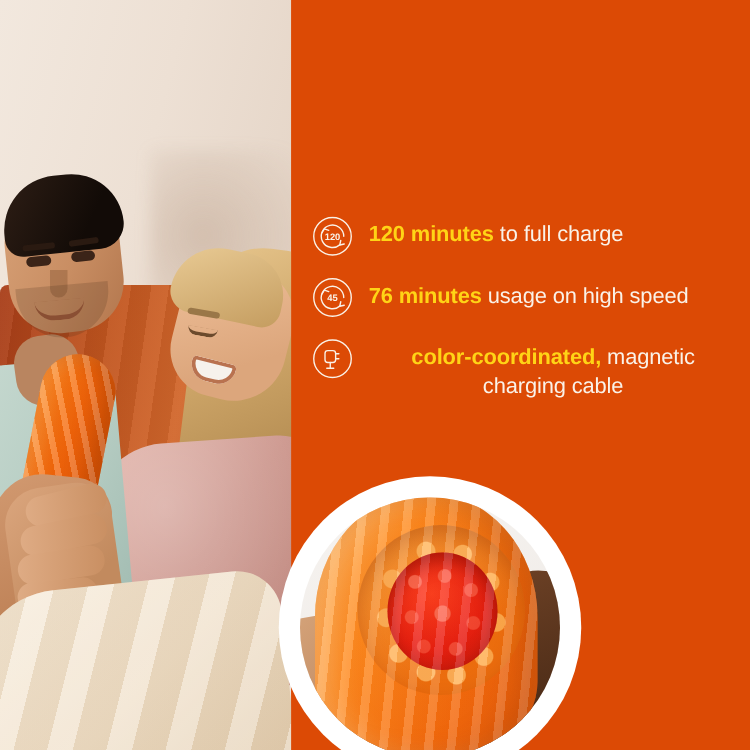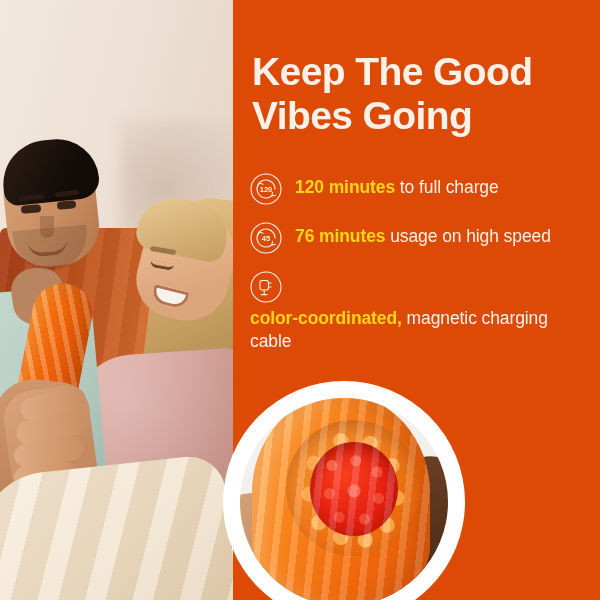--- a/index.html
+++ b/index.html
@@ -129,28 +129,28 @@
   .panel { position:absolute; left:233px; top:0; width:367px; height:600px; background:#DC4A05; }
 
   .headline {
     position:absolute; left:252px; top:50px; width:330px;
     color:#FAF2E8; font-size:39px; line-height:1.12; font-weight:700;
     letter-spacing:-0.6px;
   }
 
   .bullets { position:absolute; left:250px; top:172px; width:340px; }
   .bullet { display:flex; align-items:flex-start; margin-bottom:16px; }
-  .bullet:last-child{ margin-bottom:16px;flex-direction:column; }
+  .bullet:last-child{ margin-bottom:16px; }
 
   .b-icon { flex:0 0 32px; width:32px; height:32px; margin-right:13px; margin-top:1px; }
   .b-icon svg { display:block; width:32px; height:32px; }
 
   .b-text {
     color:#FAF2E8; font-size:17.5px; line-height:1.32;
-    padding-top:4px; letter-spacing:-0.1px;
+    padding-top:4px; letter-spacing:-0.1px;text-align:center;
   }
   .hl { color:#FFD416; font-weight:700; }
 
   
   .inset {
     position:absolute; left:232px; top:390px; width:224px; height:224px;
     border-radius:50%; overflow:hidden; background:#FFFFFF;
     box-shadow:0 0 0 9px #FFFFFF;
   }
   .inset-photo{
@@ -257,24 +257,20 @@
     <div class="finger" style="left:20px;top:392px;width:66px;height:24px;transform:rotate(-14deg);"></div>
     <div class="finger" style="left:16px;top:416px;width:70px;height:24px;transform:rotate(-12deg);"></div>
     <div class="finger" style="left:14px;top:440px;width:70px;height:24px;transform:rotate(-9deg);"></div>
     <div class="finger" style="left:14px;top:464px;width:64px;height:23px;transform:rotate(-6deg);"></div>
 
     <div class="blanket"></div>
   </div>
 
   <div class="panel"></div>
 
-  <h1 class="headline">
-    <span>Keep The Good</span><br>
-    <span>Vibes Going</span>
-  </h1>
 
   <div class="bullets">
 
     <div class="bullet">
       <span class="b-icon">
         <svg viewBox="0 0 32 32">
           <circle cx="16" cy="16" r="15" fill="none" stroke="#FAF2E8" stroke-width="1.1"></circle>
           <path d="M25 16a9 9 0 1 0-3.2 6.9" fill="none" stroke="#FAF2E8" stroke-width="1.1" stroke-linecap="round"></path>
           <path d="M22.6 19.4l-0.8 3.6 3.6-0.8" fill="none" stroke="#FAF2E8" stroke-width="1.1" stroke-linecap="round" stroke-linejoin="round"></path>
           <path d="M7.6 13.2l1.9-3.1 3.5 1.2" fill="none" stroke="#FAF2E8" stroke-width="1.1" stroke-linecap="round" stroke-linejoin="round"></path>

